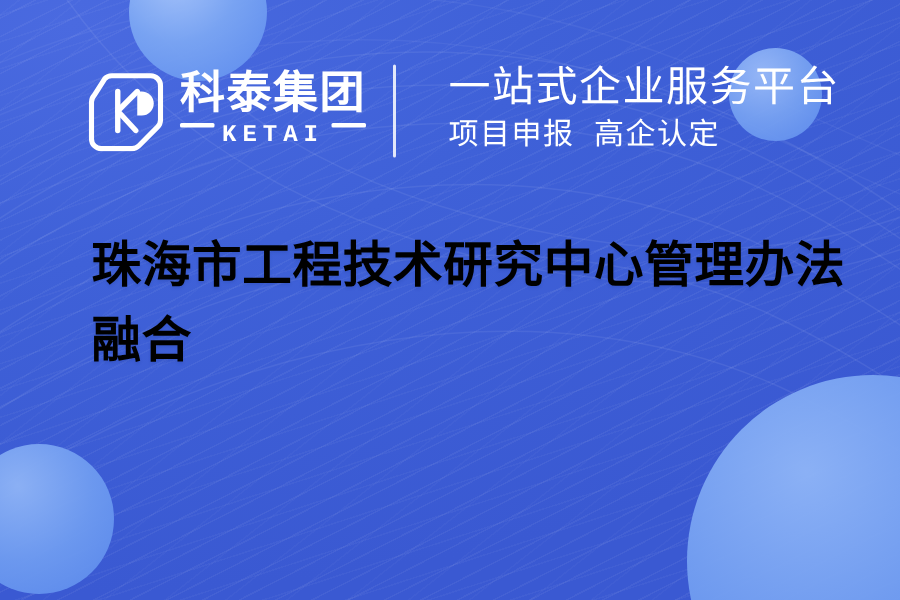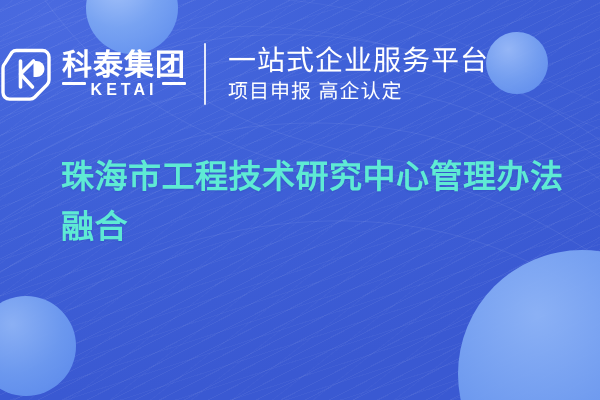--- a/index.html
+++ b/index.html
@@ -102,20 +102,22 @@
   }
 
   
   .header {
     position: absolute;
     left: 0; right: 0;
     top: 36px;
     height: 76px;
     display: flex;
     align-items: center;
+    padding-left: 58px;
+    font-family: Liberation Mono, monospace;
   }
 
   .logo-block {
     display: flex;
     align-items: center;
     gap: 10px;
   }
   .logo-mark {
     width: 52px;
     height: 54px;
@@ -164,20 +166,21 @@
     margin: 0 22px 0 18px;
     flex: none;
     border-radius: 1px;
   }
 
   .tagline-block {
     display: flex;
     flex-direction: column;
     justify-content: center;
     gap: 5px;
+    margin-left: 13px;
   }
   .tagline-main {
     font-size: 28px;
     line-height: 1.05;
     font-weight: 400;
     color: #ffffff;
     letter-spacing: 1px;
     white-space: nowrap;
   }
   .tagline-sub {
@@ -191,21 +194,21 @@
 
   
   .headline {
     position: absolute;
     left: 61px;
     top: 152px;
     width: 500px;
     font-size: 33px;
     line-height: 50px;
     font-weight: 700;
-    color: #5eead4;
+    color: #000000;
     letter-spacing: 0.5px;
     text-shadow: 0 1px 2px rgba(24, 50, 140, 0.18);
   }
   .headline-line { display: block; white-space: nowrap; }
 </style>
 </head>
 <body>
 
 <div class="banner">
 

